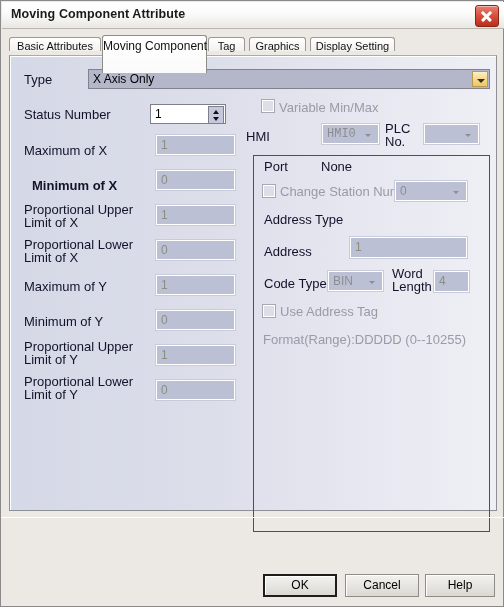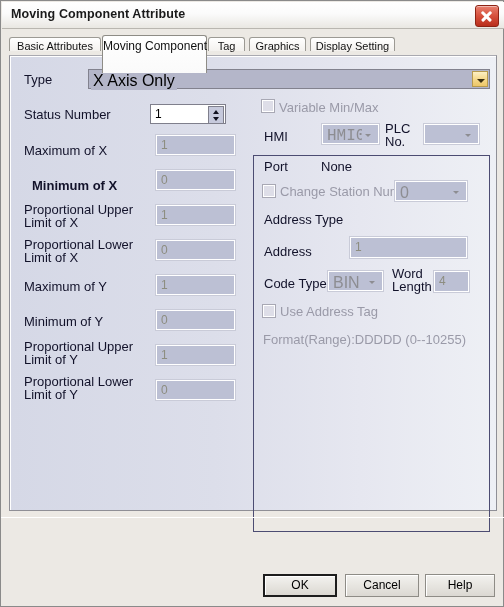--- a/index.html
+++ b/index.html
@@ -131,21 +131,21 @@
   
   .combo {
     position: absolute;
     box-sizing: border-box;
     border: 1px solid #82828e;
     background: #fff;
   }
   .combo .ctext {
     position: absolute;
     left: 4px; top: 2px;
-    font-size: 16px;
+    font-size: 12px;
     color: #000;
     white-space: nowrap;
   }
   .combo .arrow {
     position: absolute;
     right: 1px; top: 1px; bottom: 1px;
     width: 16px;
     background: linear-gradient(to bottom, #fdf0c4 0%, #f6d98c 50%, #edc768 100%);
     border: 1px solid #b79a4d;
     box-sizing: border-box;
@@ -339,21 +339,21 @@
     <div class="field disabled" style="left:146px; top:289px; width:79px; height:20px;">1</div>
 
     <div class="lbl" style="left:14px; top:319px;">Proportional Lower
 Limit of Y</div>
     <div class="field disabled" style="left:146px; top:324px; width:79px; height:20px;">0</div>
 
     <div id="group-varminmax"></div>
     <div class="checkbox disabled" style="left:252px; top:44px;"></div>
     <div class="lbl dim" style="left:269px; top:45px;">Variable Min/Max</div>
 
-    <div class="lbl" style="left:254px; top:74px;">HMI</div>
+    <div class="lbl" style="left:236px; top:74px;">HMI</div>
     <div class="combo disabled" style="left:312px; top:68px; width:57px; height:20px;font-family:Liberation Mono, monospace;">
       <div class="ctext">HMI0</div>
       <div class="arrow"></div>
     </div>
     <div class="lbl" style="left:375px; top:66px;">PLC
 No.</div>
     <div class="combo disabled" style="left:414px; top:68px; width:55px; height:20px;">
       <div class="ctext"></div>
       <div class="arrow"></div>
     </div>

